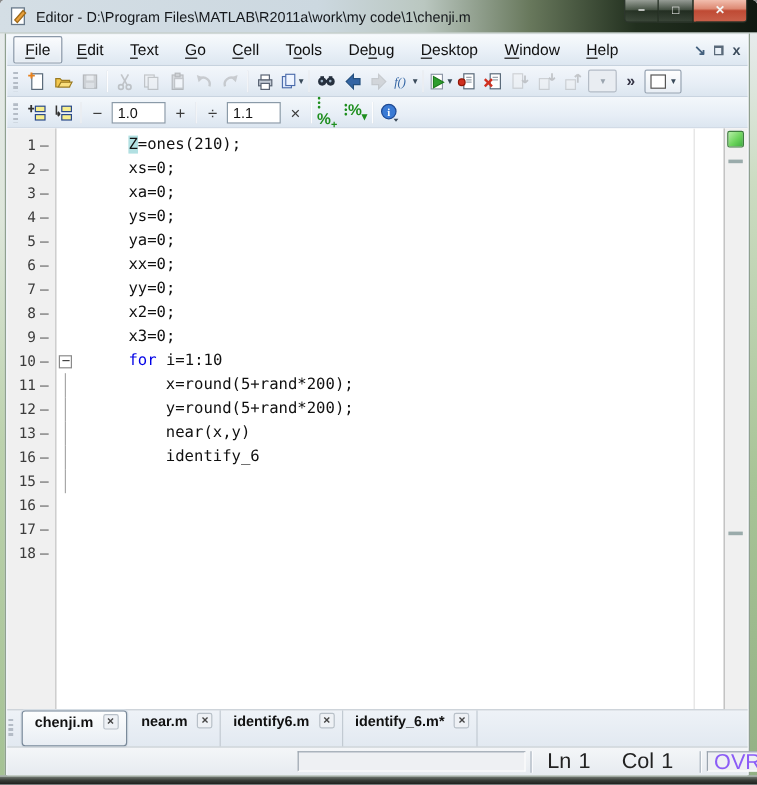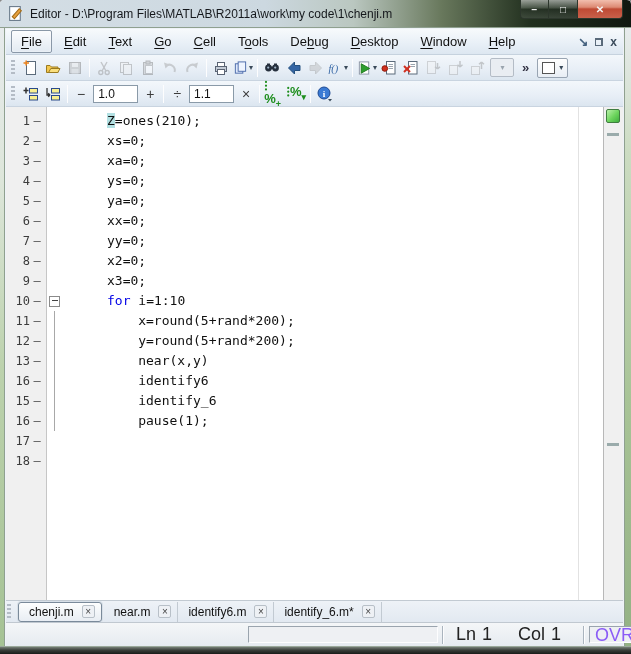--- a/index.html
+++ b/index.html
@@ -79,21 +79,21 @@
   .fold-end::after{content:"";position:absolute;left:7px;top:10px;width:6px;height:1px;background:#a8a8a8;}
   .tok-k{color:#0000e6;}
   .tok-hl{background:#b2e0e2;}
   .msgbar{flex:0 0 20px;background:#f0f0f0;border-left:1px solid #b8b8b8;position:relative;}
   .msg-square{position:absolute;top:2px;left:2px;width:14px;height:14px;border:1px solid #3f7d3f;border-radius:2px;
     background:linear-gradient(135deg,#b8f0a8 0%,#6cd45c 55%,#3fae3f 100%);}
   .msg-dash{position:absolute;left:3px;width:12px;height:3px;background:#9aabab;}
   
   .tabbar{flex:0 0 22px;display:flex;align-items:center;background:linear-gradient(180deg,#eef2f7,#e2e9f1);
     border-top:1px solid #c2cad2;font-size:12px;color:#111;}
-  .tab{display:flex;align-items:center;gap:8px;padding:2px 6px 2px 10px;height:20px;white-space:nowrap;}
+  .tab{display:flex;align-items:flex-start;gap:8px;padding:2px 6px 2px 10px;height:30px;white-space:nowrap;font-weight:bold;}
   .tab.active{border:1px solid #7a8a9a;border-radius:3px;margin:0 2px;
     background:linear-gradient(180deg,#fdfefe,#e8edf3);box-shadow:0 0 0 1px #d8e0e8;}
   .tab:not(.active){border-right:1px solid #c2cad2;}
   .tab-close{width:13px;height:13px;line-height:11px;text-align:center;font-size:10px;color:#444;
     border:1px solid #b8c0c8;border-radius:2px;background:#eef1f5;}
   
   .statusbar{flex:0 0 24px;display:flex;align-items:center;background:linear-gradient(180deg,#f4f6f8,#e6ebf0);
     border-top:1px solid #c0c8d0;font-size:18px;color:#222;}
   .status-left{flex:0 0 242px;}
   .status-msg{flex:0 0 190px;height:17px;background:#eef0f3;
@@ -440,23 +440,22 @@
           <div class="code-row"><span class="foldcell"></span><span style="padding-left: 8px; text-align: right;"><span>ys=0;</span></span></div>
           <div class="code-row"><span class="foldcell"></span><span style="padding-left: 8px;"><span>ya=0;</span></span></div>
           <div class="code-row"><span class="foldcell"></span><span style="padding-left: 8px;"><span>xx=0;</span></span></div>
           <div class="code-row"><span class="foldcell"></span><span style="padding-left: 8px;"><span>yy=0;</span></span></div>
           <div class="code-row"><span class="foldcell"></span><span style="padding-left: 8px;"><span>x2=0;</span></span></div>
           <div class="code-row"><span class="foldcell"></span><span style="padding-left: 8px;"><span>x3=0;</span></span></div>
           <div class="code-row"><span class="foldcell fold-open"></span><span style="padding-left: 8px;"><span class="tok-k">for</span><span> i=1:10</span></span></div>
           <div class="code-row"><span class="foldcell fold-line"></span><span style="padding-left: 39.2px;"><span>x=round(5+rand*200);</span></span></div>
           <div class="code-row"><span class="foldcell fold-line"></span><span style="padding-left: 39.2px;"><span>y=round(5+rand*200);</span></span></div>
           <div class="code-row"><span class="foldcell fold-line"></span><span style="padding-left: 39.2px;"><span>near(x,y)</span></span></div>
-          <div class="code-row"><span class="foldcell fold-line"></span><span style="padding-left: 39.2px;"><span>identify6</span></span></div>
           <div class="code-row"><span class="foldcell fold-line"></span><span style="padding-left: 39.2px;"><span>identify_6</span></span></div>
-          <div class="code-row"><span class="foldcell fold-line"></span><span style="padding-left: 39.2px;"><span>pause(1);</span></span></div>
+          <div class="code-row"><span class="foldcell fold-line"></span></div>
         </div>
       <div class="msgbar">
         <div class="msg-square"></div>
         <div class="msg-dash" style="top:26px"></div>
         <div class="msg-dash" style="top:336px"></div>
       </div>
     </div>
 
     <div class="tabbar">
       <div class="grip"></div>

